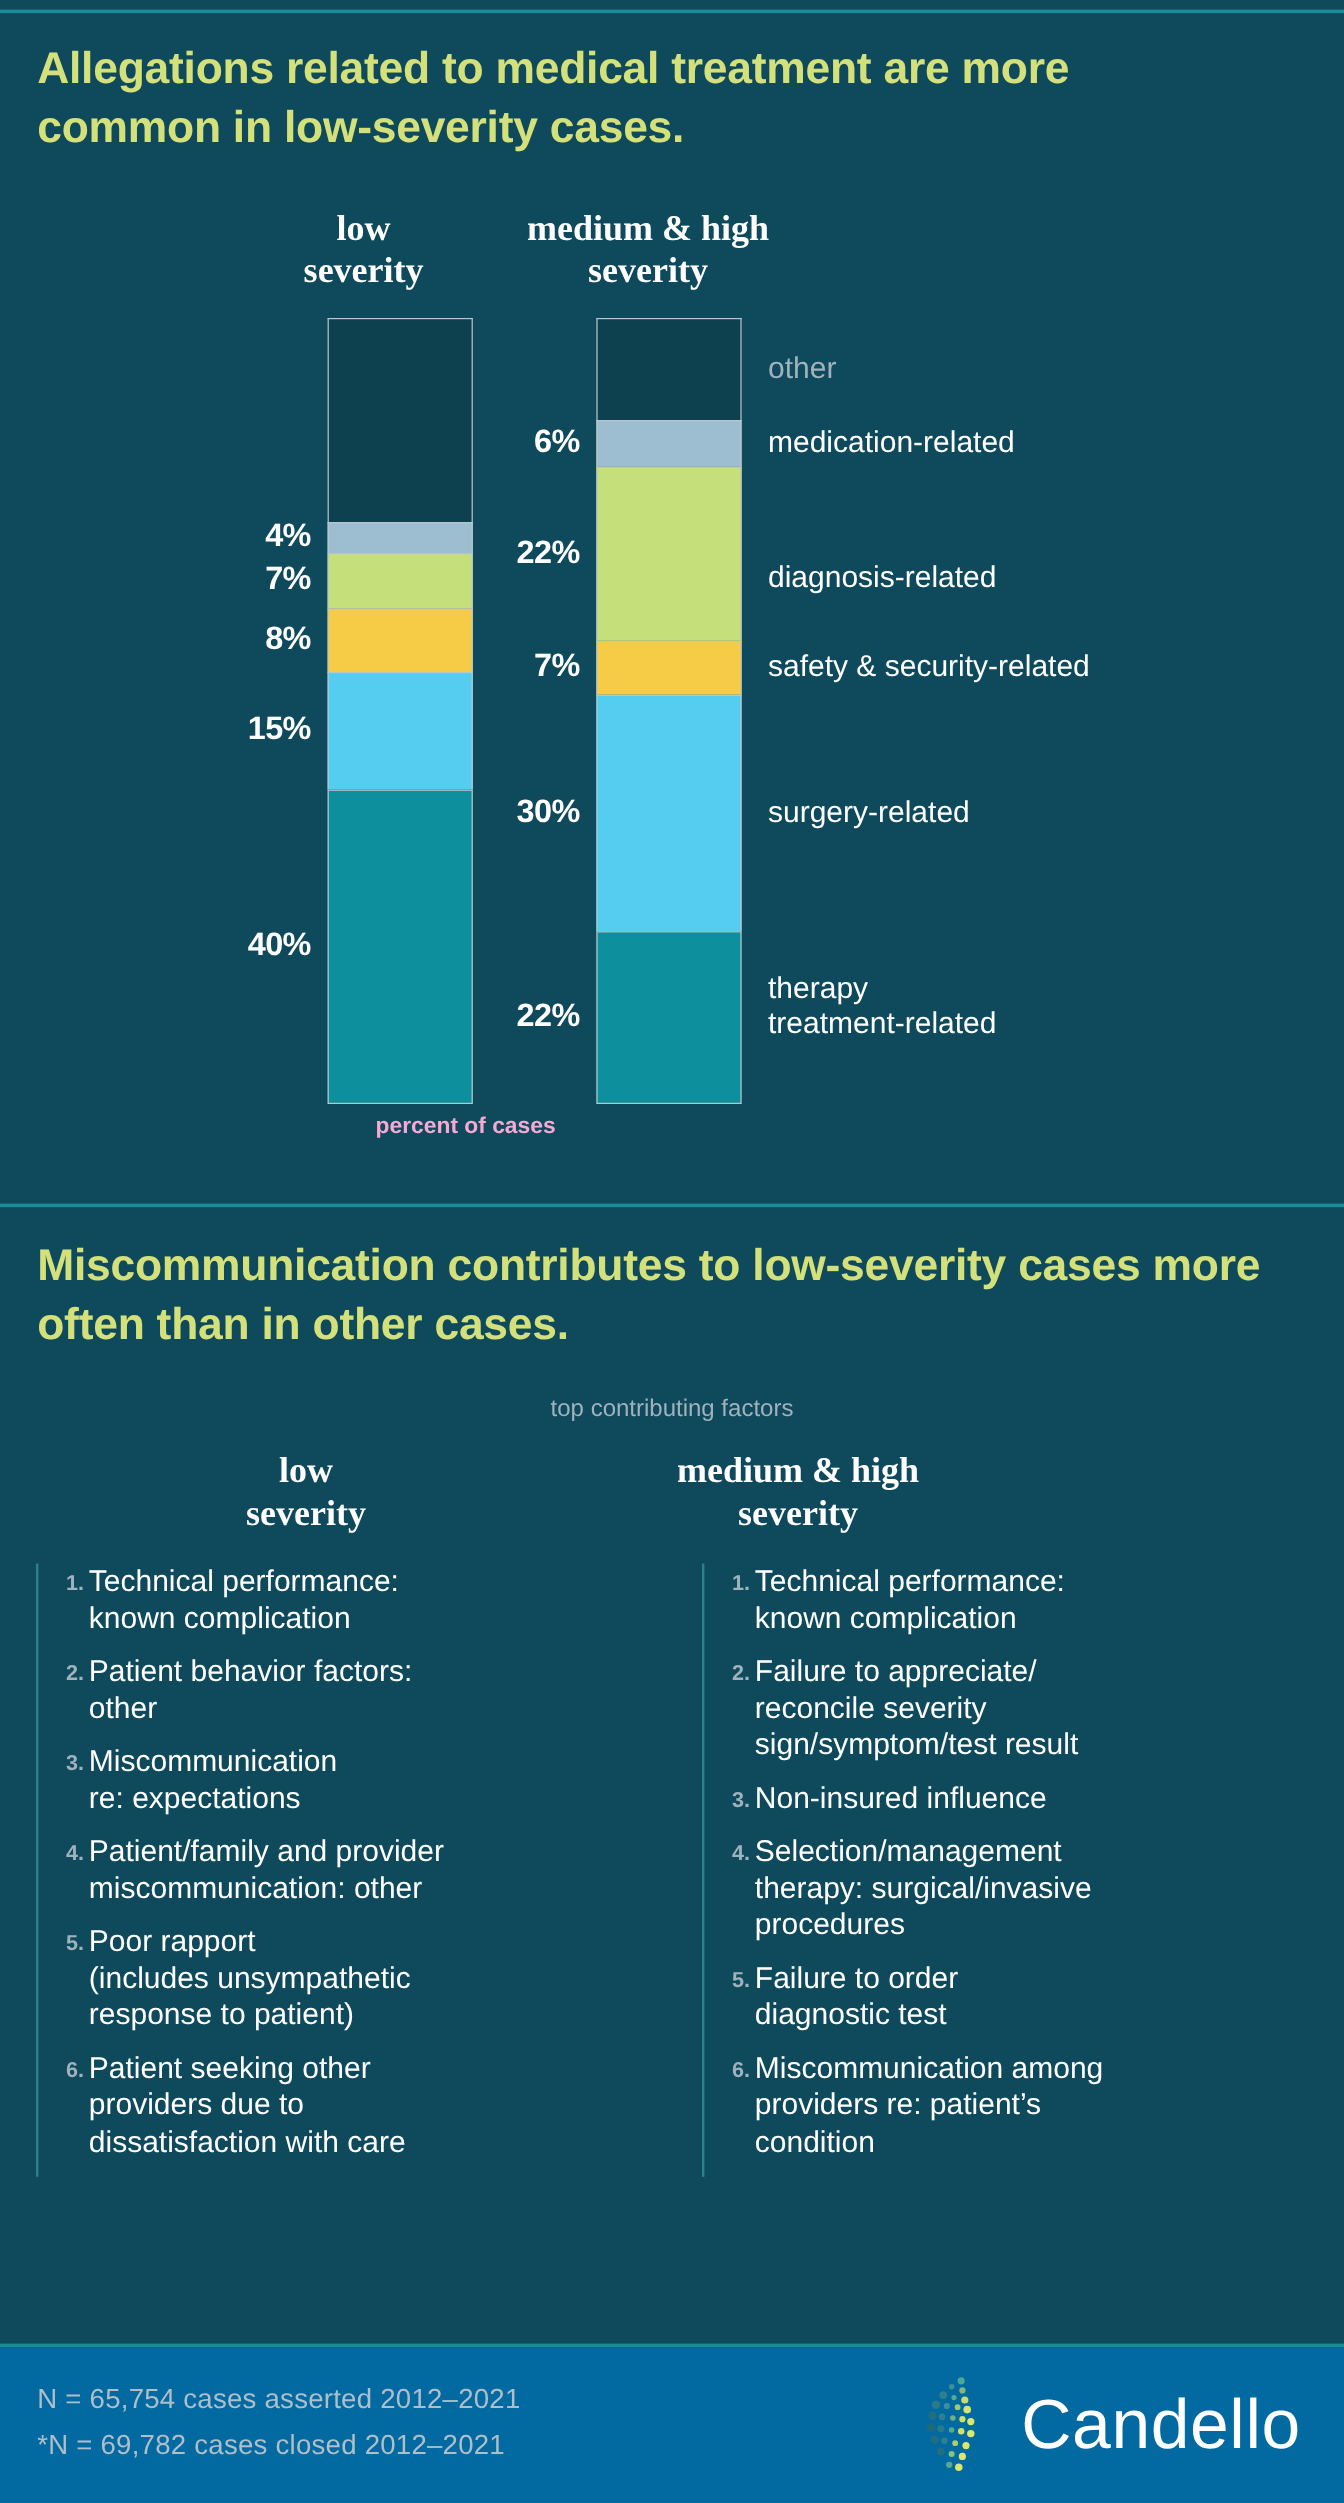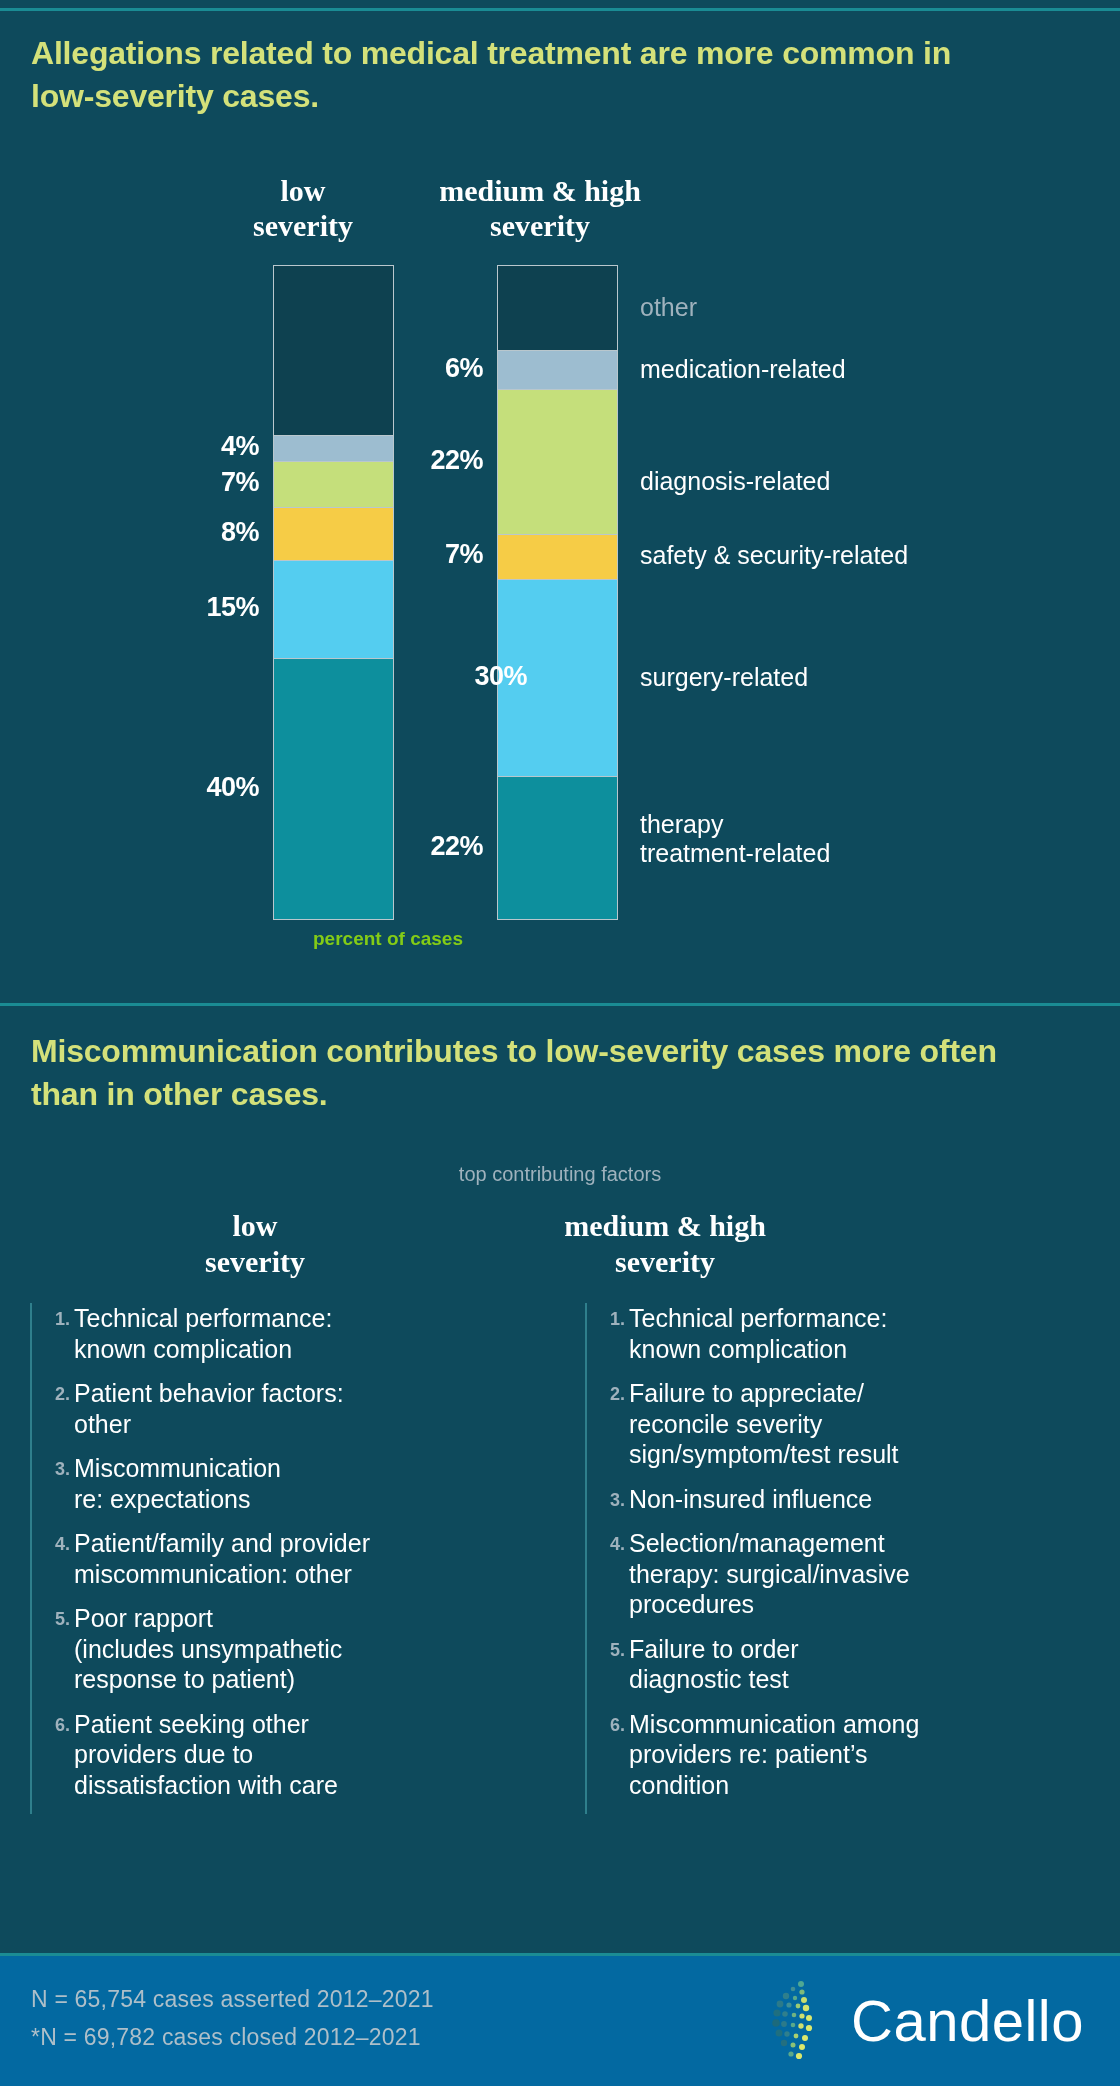--- a/index.html
+++ b/index.html
@@ -25,21 +25,21 @@
   }
   .rule-foot {
     position: absolute; left: 0; top: 1953px; width: 1120px; height: 3px;
     background: #1a8c94;
   }
 
   
   .headline {
     position: absolute;
     color: #d4e17a;
-    font-size: 32px;
+    font-size: 37px;
     font-weight: bold;
     line-height: 1.33;
     letter-spacing: -0.2px;
   }
   .headline-1 { left: 31px; top: 32px; width: 940px; }
   .headline-2 { left: 31px; top: 1030px; width: 1040px; }
 
   .col-title {
     position: absolute;
     font-family: "Liberation Serif", serif;
@@ -82,21 +82,21 @@
     font-size: 25px;
     line-height: 1.15;
     left: 640px;
   }
   .legend-label.muted { color: #9fb2bd; }
 
   .axis-caption {
     position: absolute;
     left: 273px; top: 928px; width: 230px;
     text-align: center;
-    color: #84cc16;
+    color: #f9a8d4;
     font-size: 19px;
     font-weight: bold;
   }
 
   
   .factors-caption {
     position: absolute;
     left: 0; top: 1163px; width: 1120px;
     text-align: center;
     color: #9fb2bd;
@@ -340,21 +340,21 @@
   </div>
 
 <div class="pct " style="left: 149px; top: 431.4px;">4%</div>
     <div class="pct " style="left: 149px; top: 467.425px;">7%</div>
     <div class="pct " style="left: 149px; top: 516.55px;">8%</div>
     <div class="pct " style="left: 149px; top: 591.875px;">15%</div>
     <div class="pct " style="left: 149px; top: 772px;">40%</div>
     <div class="pct right-col" style="left: 393px; top: 352.8px;">6%</div>
     <div class="pct right-col" style="left: 393px; top: 444.5px;">22%</div>
     <div class="pct right-col" style="left: 393px; top: 539.475px;">7%</div>
-    <div class="pct right-col" style="left: 393px; top: 660.65px; margin-left: 44px;">30%</div>
+    <div class="pct right-col" style="left: 393px; top: 660.65px;">30%</div>
     <div class="pct right-col" style="left: 393px; top: 830.95px;">22%</div>
     <div class="legend-label muted" style="top: 292.575px;">other</div>
     <div class="legend-label" style="top: 354.8px;">medication-related</div>
     <div class="legend-label" style="top: 467px;">diagnosis-related</div>
     <div class="legend-label" style="top: 541.475px;">safety &amp; security-related</div>
     <div class="legend-label" style="top: 662.65px;">surgery-related</div>
     <div class="legend-label" style="white-space: pre-line; top: 809.95px;">therapy
 treatment-related</div>
   </div>
 

